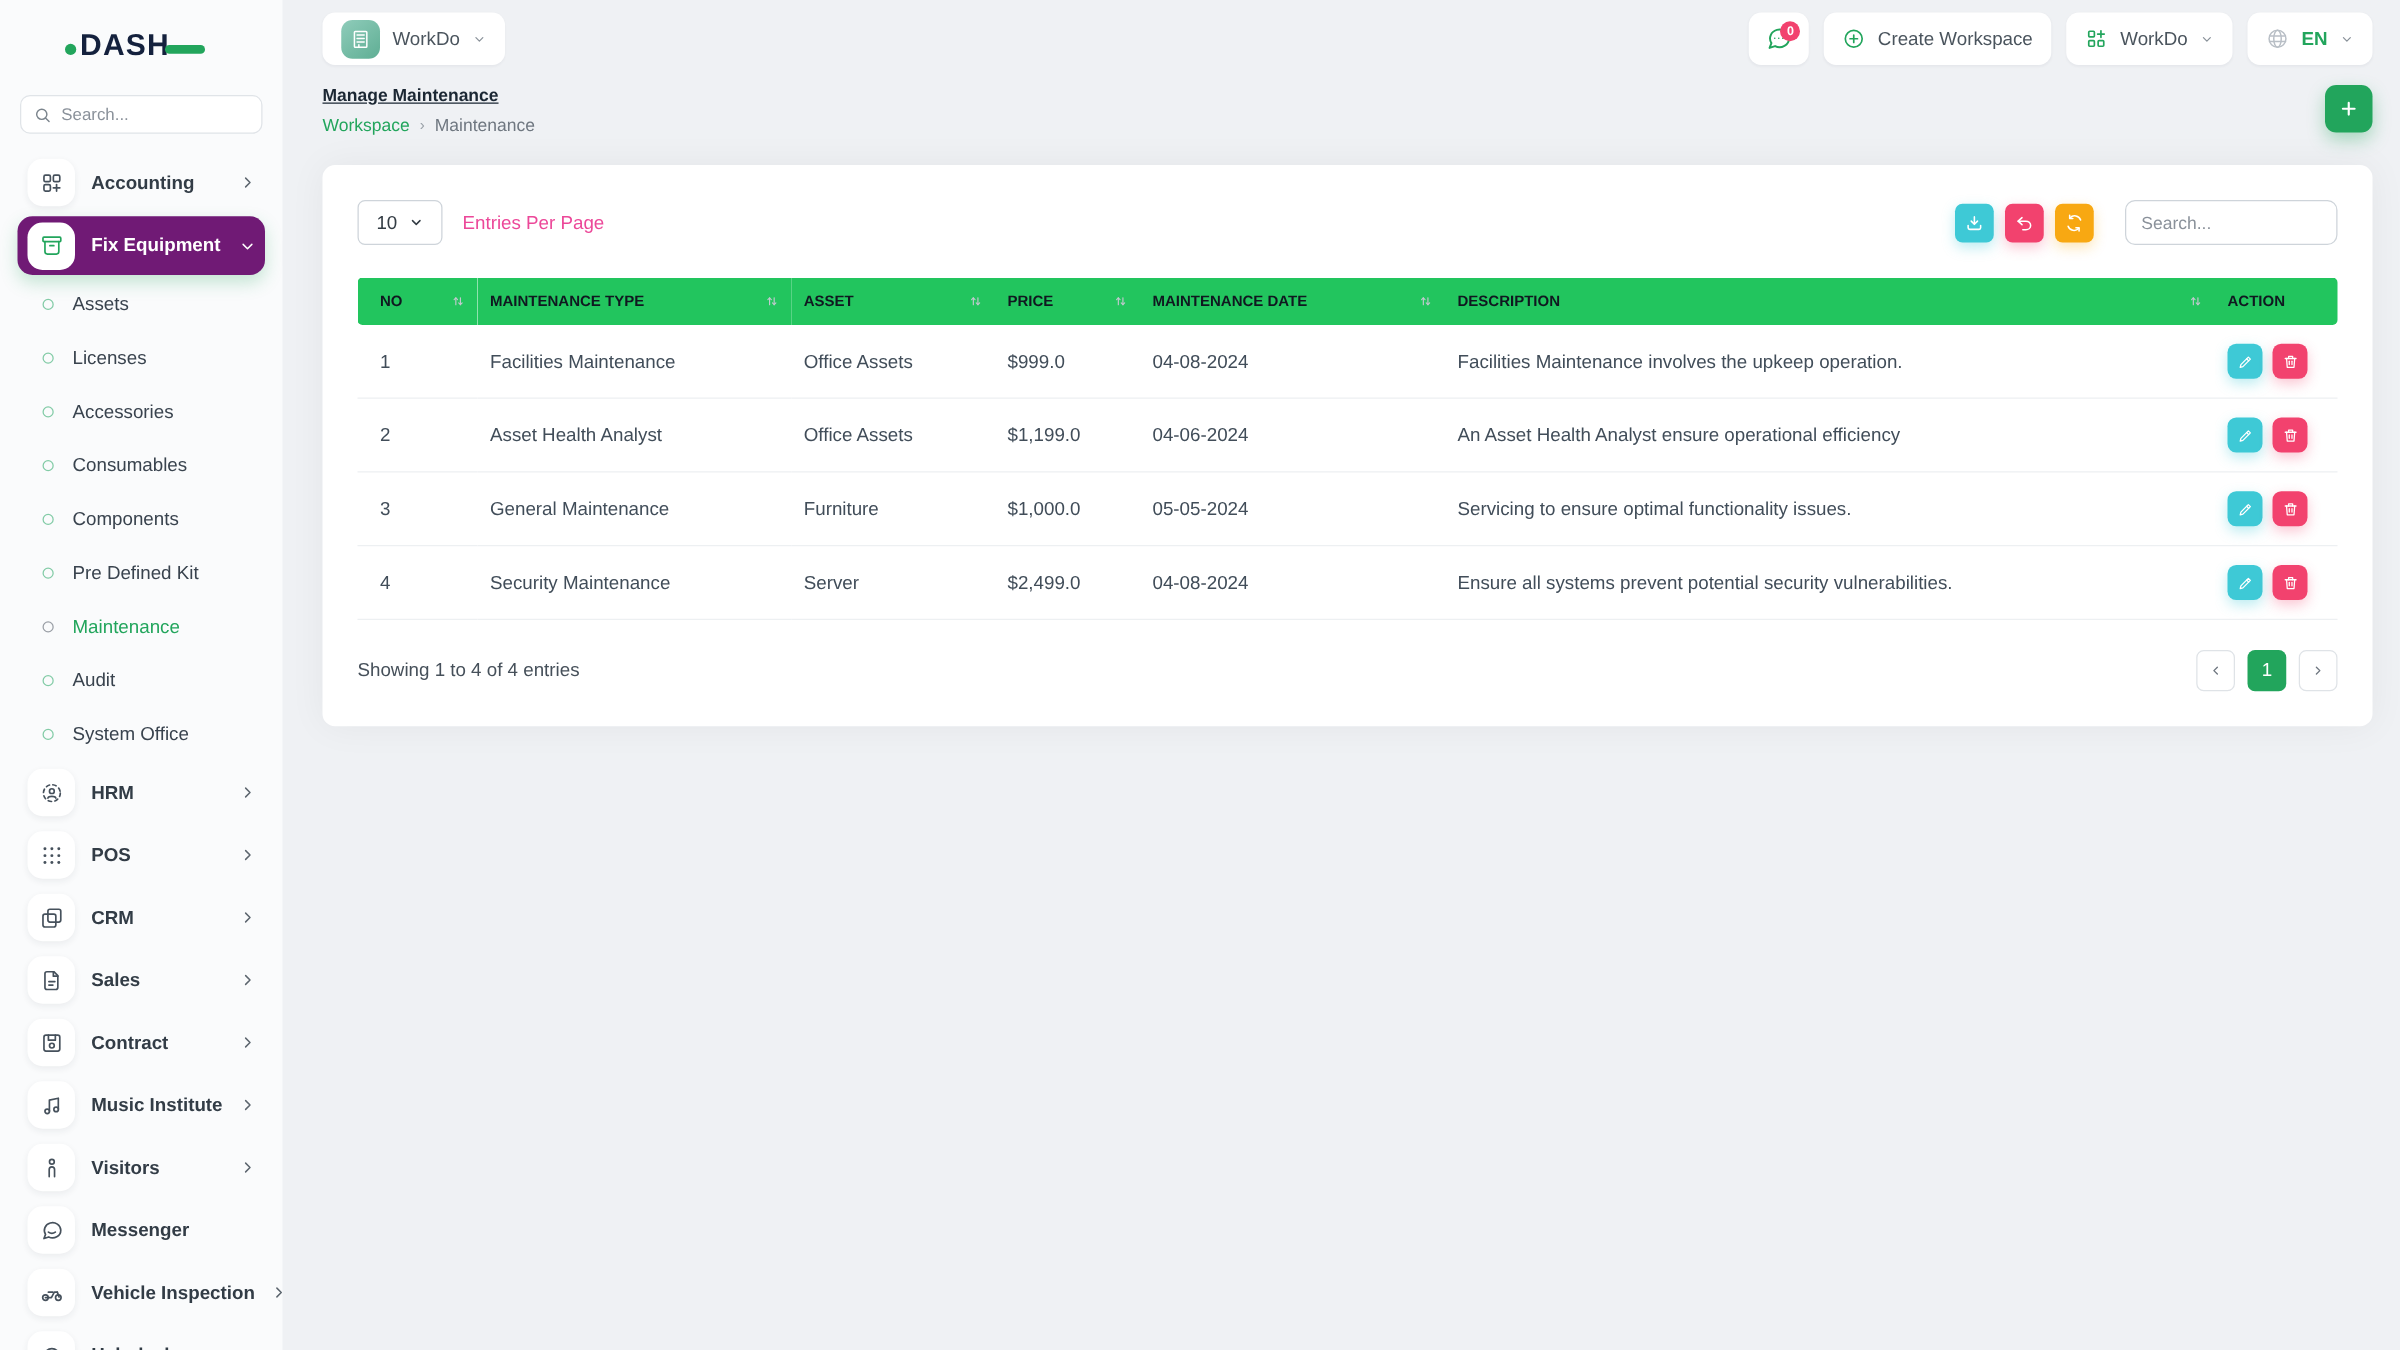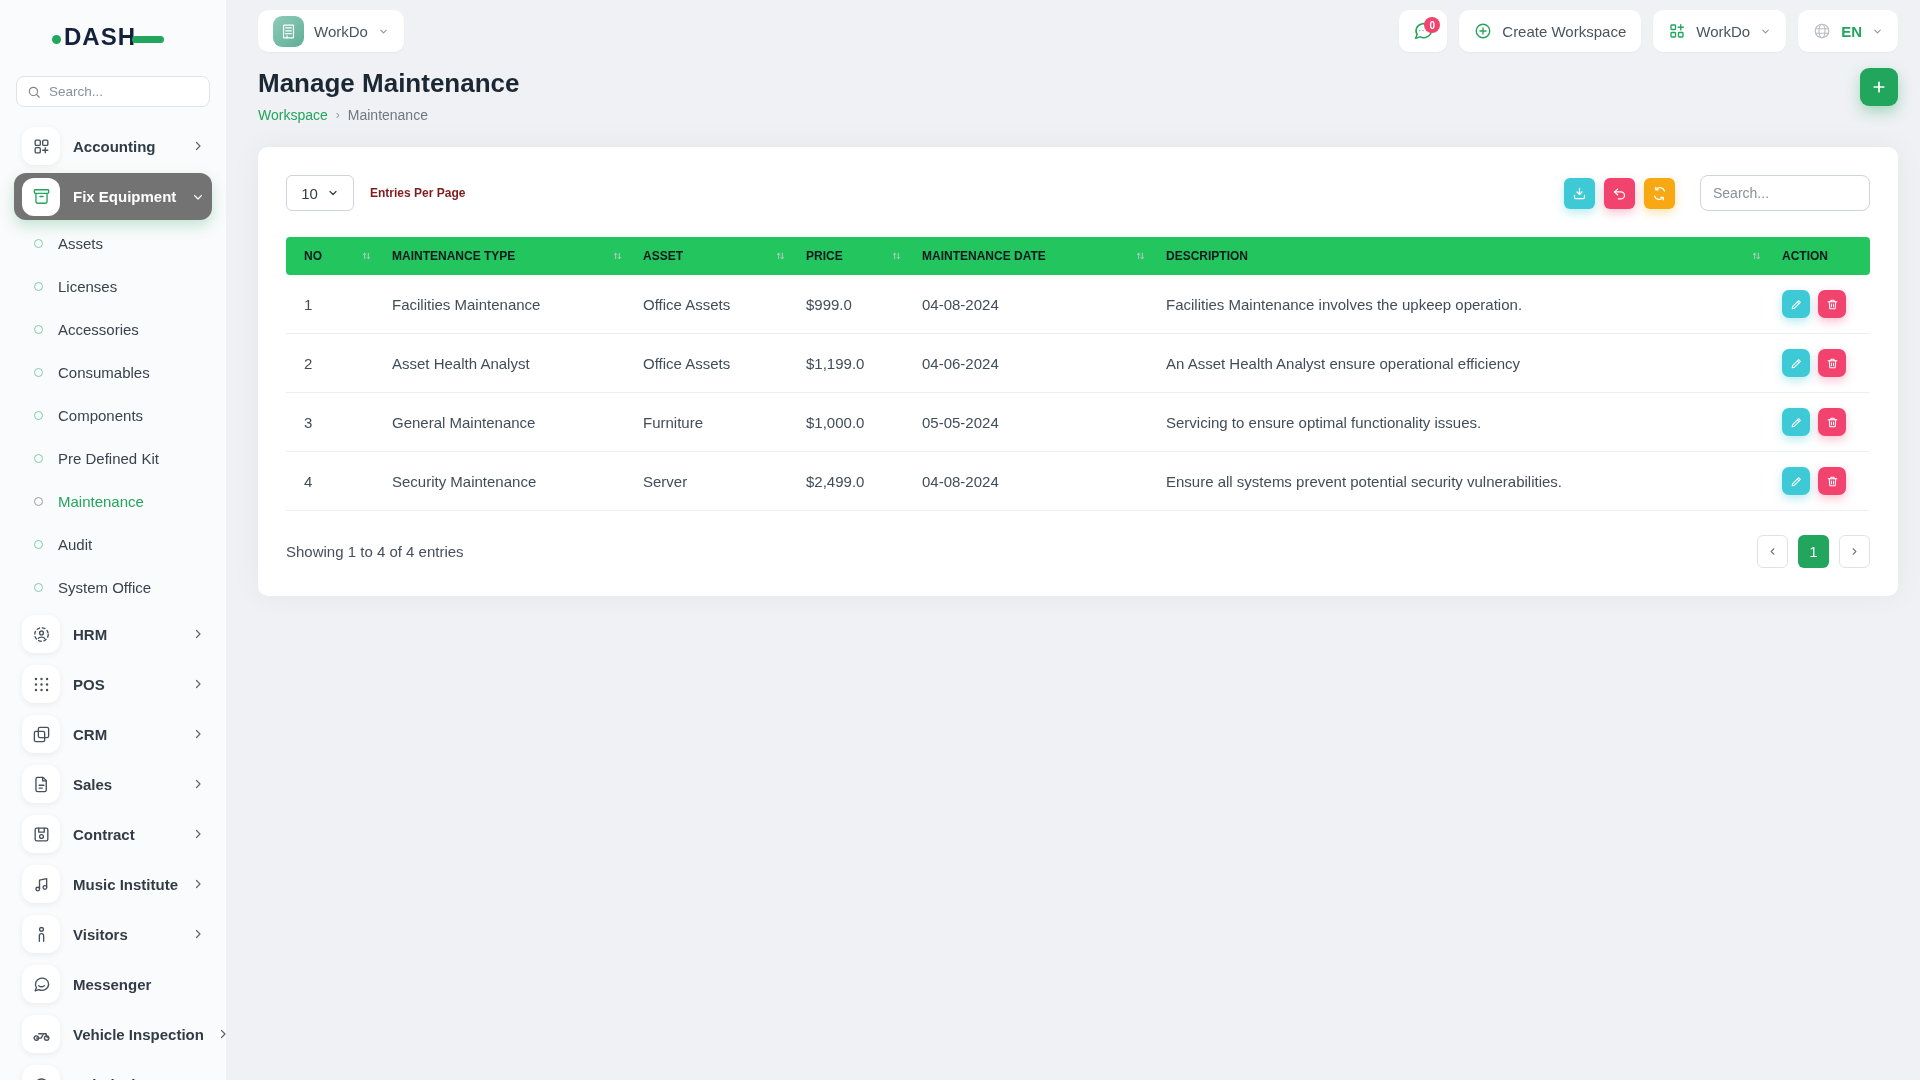--- a/index.html
+++ b/index.html
@@ -24,21 +24,21 @@
   .side-search input::placeholder { color:#8a919a; }
 
   .nav { padding:6px 14px 0 14px; }
   .nav-group { height:50px; display:flex; align-items:center; gap:13px; padding:0 8px; cursor:pointer; border-radius:12px; }
   .icon-box { width:38px; height:38px; min-width:38px; background:#fff; border-radius:12px;
     box-shadow:0 2px 6px rgba(30,41,59,.07); display:flex; align-items:center; justify-content:center; color:#46515c; }
   .icon-box svg { width:19px; height:19px; }
   .nav-label { font-size:15px; font-weight:600; color:#323c46; flex:1; white-space:nowrap; }
   .chev { width:12px; height:12px; color:#5c656e; }
   .chev svg { width:12px; height:12px; }
-  .nav-group.active { background:#737373; height:47px; margin:2px 0; box-shadow:0 6px 14px rgba(34,165,92,.25); }
+  .nav-group.active { background:#701a75; height:47px; margin:2px 0; box-shadow:0 6px 14px rgba(34,165,92,.25); }
   .nav-group.active .icon-box { box-shadow:none; color:#22a55c; }
   .nav-group.active .nav-label { color:#fff; font-weight:700; }
   .nav-group.active .chev { color:#fff; }
   .nav-sub { height:43px; display:flex; align-items:center; gap:15px; padding-left:20px; cursor:pointer; }
   .bullet { width:9px; height:9px; border-radius:50%; border:1.5px solid #82cba6; background:transparent; }
   .nav-sub-label { font-size:15px; color:#39434e; }
   .nav-sub.active .nav-sub-label { color:#22a55c; }
   .nav-sub.active .bullet { border-color:#9a9fa6; }
 
   
@@ -58,38 +58,38 @@
   .chat-pill .bubble svg { width:22px; height:22px; }
   .badge { position:absolute; top:7px; right:7px; min-width:16px; height:16px; border-radius:8px; background:#f2426e;
     color:#fff; font-size:10px; font-weight:700; display:flex; align-items:center; justify-content:center; padding:0 4px; }
   .green-ico { width:18px; height:18px; color:#22a55c; }
   .green-ico svg { width:18px; height:18px; }
   .gray-ico { width:18px; height:18px; color:#b9bfc6; }
   .gray-ico svg { width:18px; height:18px; }
   .lang-label { color:#22a55c; font-weight:600; }
 
   .page-head { margin-top:16px; display:flex; justify-content:space-between; align-items:flex-start; }
-  .page-title { font-size:26px; font-weight:700; color:#1b2733; }
+  .page-title { font-size:14px; font-weight:700; color:#1b2733;text-decoration:underline; }
   .breadcrumb { margin-top:8px; display:flex; align-items:center; gap:8px; font-size:14px; }
   .breadcrumb a { color:#22a55c; text-decoration:none; cursor:pointer; }
   .crumb-sep { color:#9aa1a8; font-size:12px; }
   .crumb-current { color:#6f7780; }
   .add-btn { width:38px; height:38px; border-radius:9px; background:#22a55c; border:none; color:#fff; cursor:pointer;
     display:flex; align-items:center; justify-content:center; box-shadow:0 6px 14px rgba(34,165,92,.35); }
   .add-btn svg { width:16px; height:16px; }
 
   .card { margin-top:24px; background:#fff; border-radius:10px; box-shadow:0 0 30px rgba(16,24,40,.05); padding:28px; }
 
   .toolbar { display:flex; justify-content:space-between; align-items:center; margin-bottom:26px; }
   .toolbar-left { display:flex; align-items:center; gap:16px; }
   .entries-select { width:68px; height:36px; border:1px solid #ced4da; border-radius:6px; background:#fff;
     display:flex; align-items:center; justify-content:center; gap:9px; font-size:15px; color:#333c44; cursor:pointer; }
   .entries-select .small-chev { width:12px; height:12px; color:#333c44; }
   .entries-select .small-chev svg { width:12px; height:12px; }
-  .entries-label { font-size:12px; font-weight:700; color:#7f1d1d; }
+  .entries-label { font-size:15px; font-weight:400; color:#ec4899; }
   .toolbar-right { display:flex; align-items:center; gap:9px; }
   .tool-btn { width:31px; height:31px; border:none; border-radius:6px; color:#fff; cursor:pointer;
     display:flex; align-items:center; justify-content:center; }
   .tool-btn svg { width:15px; height:15px; }
   .btn-teal { background:#3ec9d6; box-shadow:0 4px 10px rgba(62,201,214,.35); }
   .btn-pink { background:#f2426e; box-shadow:0 4px 10px rgba(242,66,110,.3); }
   .btn-orange { background:#f8a812; box-shadow:0 4px 10px rgba(248,168,18,.3); }
   .tool-search { width:170px; height:36px; border:1px solid #ced4da; border-radius:8px; padding:0 12px;
     font-size:14px; color:#4a545d; outline:none; margin-left:16px; font-family:inherit; background:#fff; }
   .tool-search::placeholder { color:#8a919a; }

